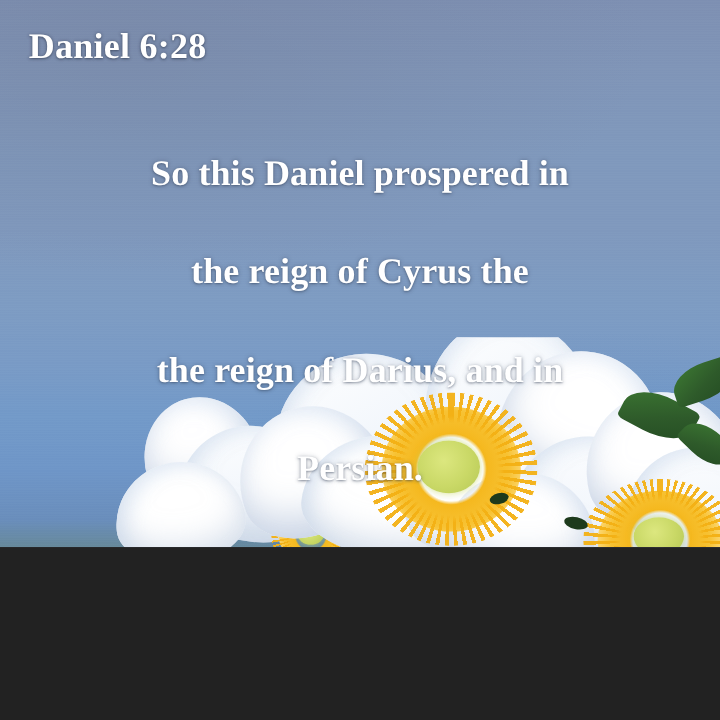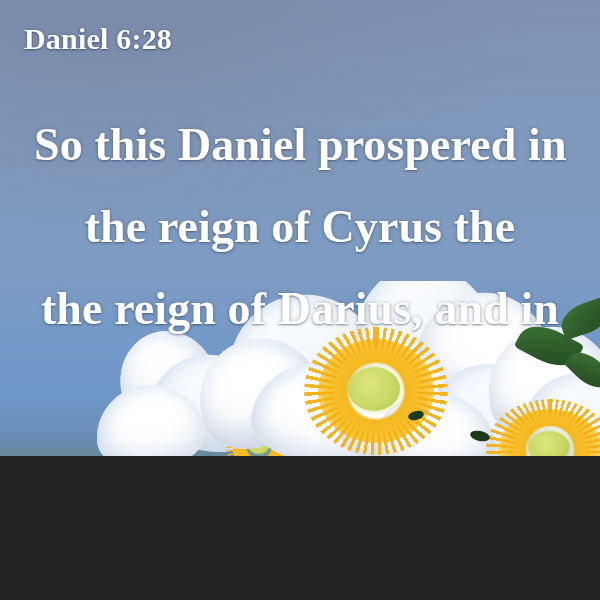--- a/index.html
+++ b/index.html
@@ -68,21 +68,21 @@
     position: absolute;
     left: 0;
     right: 0;
     top: 104px;
     text-align: center;
     padding: 0 34px;
     box-sizing: border-box;
   }
   .verse-line {
     display: block;
-    font-size: 46px;
+    font-size: 30px;
     font-weight: 700;
     line-height: 82px;
     color: #ffffff;
     letter-spacing: .1px;
     text-shadow:
       0 1px 2px rgba(45,58,80,.50),
       0 0 4px rgba(45,58,80,.28);
     white-space: nowrap;
   }
 
@@ -191,15 +191,16 @@
     <div class="bud" style="left:408px; top:130px; width:16px; height:9px; transform:rotate(-14deg);"></div>
     <div class="bud" style="left:470px; top:150px; width:20px; height:10px; transform:rotate(12deg);"></div>
   </div>
 
   <div class="reference">Daniel 6:28</div>
 
   <div class="verse">
     <span class="verse-line">So this Daniel prospered in</span>
     <span class="verse-line">the reign of Cyrus the</span>
     <span class="verse-line">the reign of Darius, and in</span>
+    <span class="verse-line">Persian.</span>
   </div>
 
 </div>
 
 </body></html>

